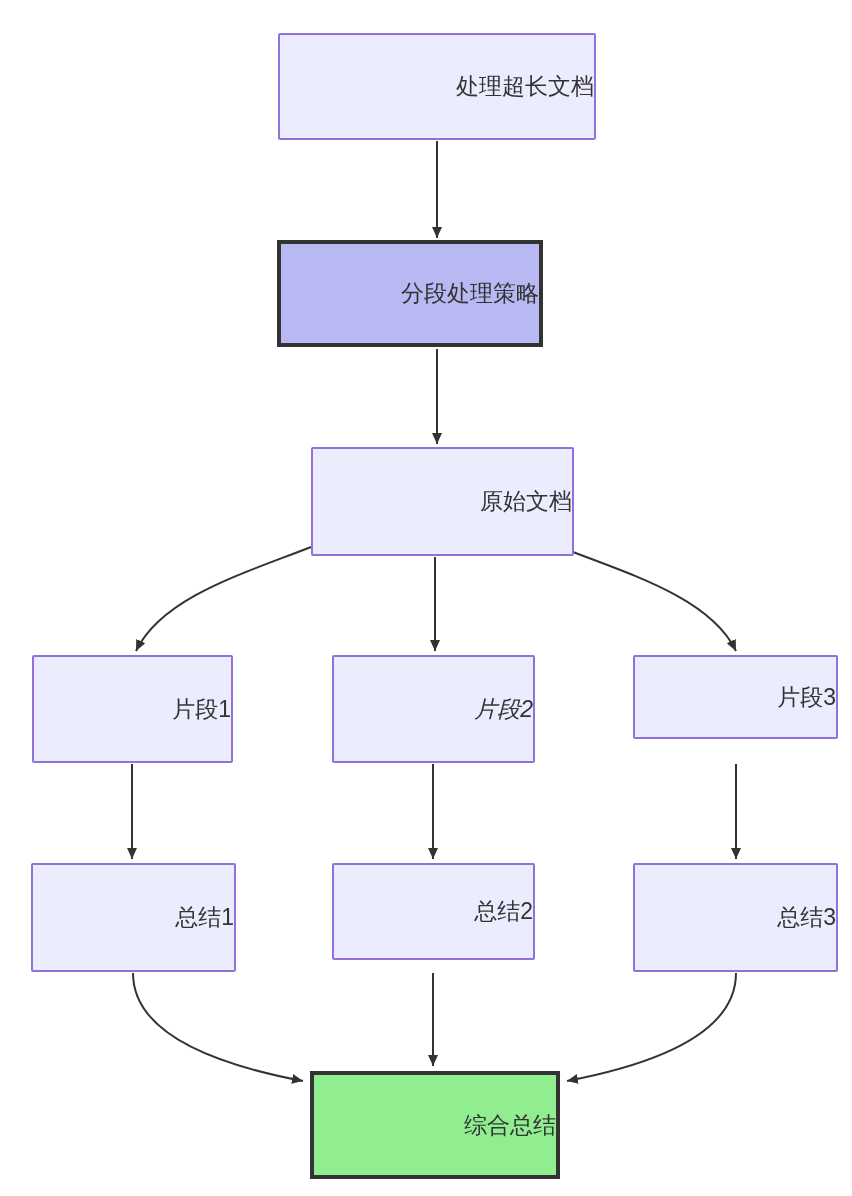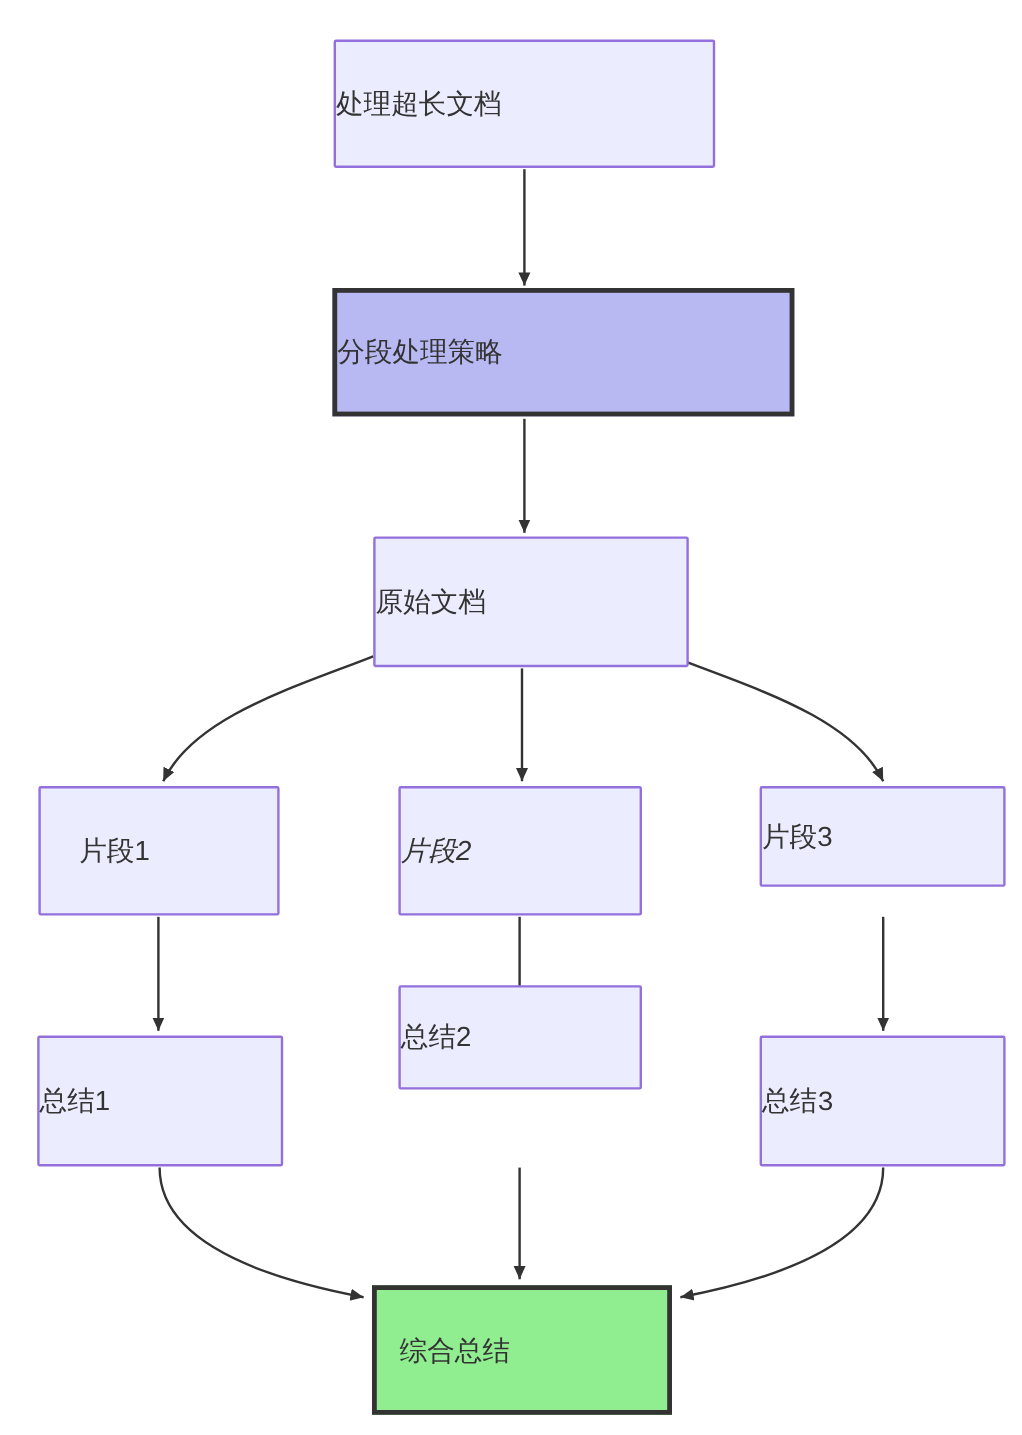--- a/index.html
+++ b/index.html
@@ -26,21 +26,21 @@
   svg.edges path.edge {
     fill: none;
     stroke: var(--edge, #333333);
     stroke-width: 2px;
   }
   .node {
     position: absolute;
     box-sizing: border-box;
     display: flex;
     align-items: center;
-    justify-content: flex-start;
+    justify-content: flex-end;
     text-align: center;
     font-size: 23px;
     color: var(--text, #333333);
     background: var(--node-fill, #ECECFF);
     border: 2px solid var(--node-border, #9370DB);
     border-radius: 2px;
   }
   .node.highlight {
     background: var(--highlight-fill, #B8B9F2);
     border: 4px solid var(--highlight-border, #333333);
@@ -74,21 +74,21 @@
     <path class="edge" d="M736 764 L736 859" marker-end="url(#arrow)"></path>
     <path class="edge" d="M133 973 C133 1025 192 1060 303 1081" marker-end="url(#arrow)"></path>
     <path class="edge" d="M433 973 L433 1066" marker-end="url(#arrow)"></path>
     <path class="edge" d="M736 973 C736 1025 677 1060 567 1081" marker-end="url(#arrow)"></path>
   </svg>
 
   <div class="node default" style="left:278px; top:33px;  width:318px; height:107px;">
     <span>处理超长文档</span>
   </div>
 
-  <div class="node highlight" style="left:277px; top:240px; width:385px; height:107px;">
+  <div class="node highlight" style="left:277px; top:240px; width:266px; height:107px;">
     <span>分段处理策略</span>
   </div>
 
   <div class="node default" style="left:311px; top:447px; width:263px; height:109px;">
     <span>原始文档</span>
   </div>
 
   <div class="node default" style="left:32px;  top:655px; width:201px; height:108px;padding-left:32px;">
     <span>片段1</span>
   </div>
@@ -98,25 +98,25 @@
   </div>
 
   <div class="node default" style="left:633px; top:655px; width:205px; height:84px;">
     <span>片段3</span>
   </div>
 
   <div class="node default" style="left:31px;  top:863px; width:205px; height:109px;">
     <span>总结1</span>
   </div>
 
-  <div class="node default" style="left:332px; top:821px; width:203px; height:87px;">
+  <div class="node default" style="left:332px; top:863px; width:203px; height:97px;">
     <span>总结2</span>
   </div>
 
-  <div class="node default" style="left:633px; top:863px; width:205px; height:109px;font-family:Liberation Mono, monospace;">
+  <div class="node default" style="left:633px; top:863px; width:205px; height:109px;">
     <span>总结3</span>
   </div>
 
   <div class="node success" style="left:310px; top:1071px; width:250px; height:108px;padding-left:19px;">
     <span>综合总结</span>
   </div>
 
 </div>
 
 </body></html>

